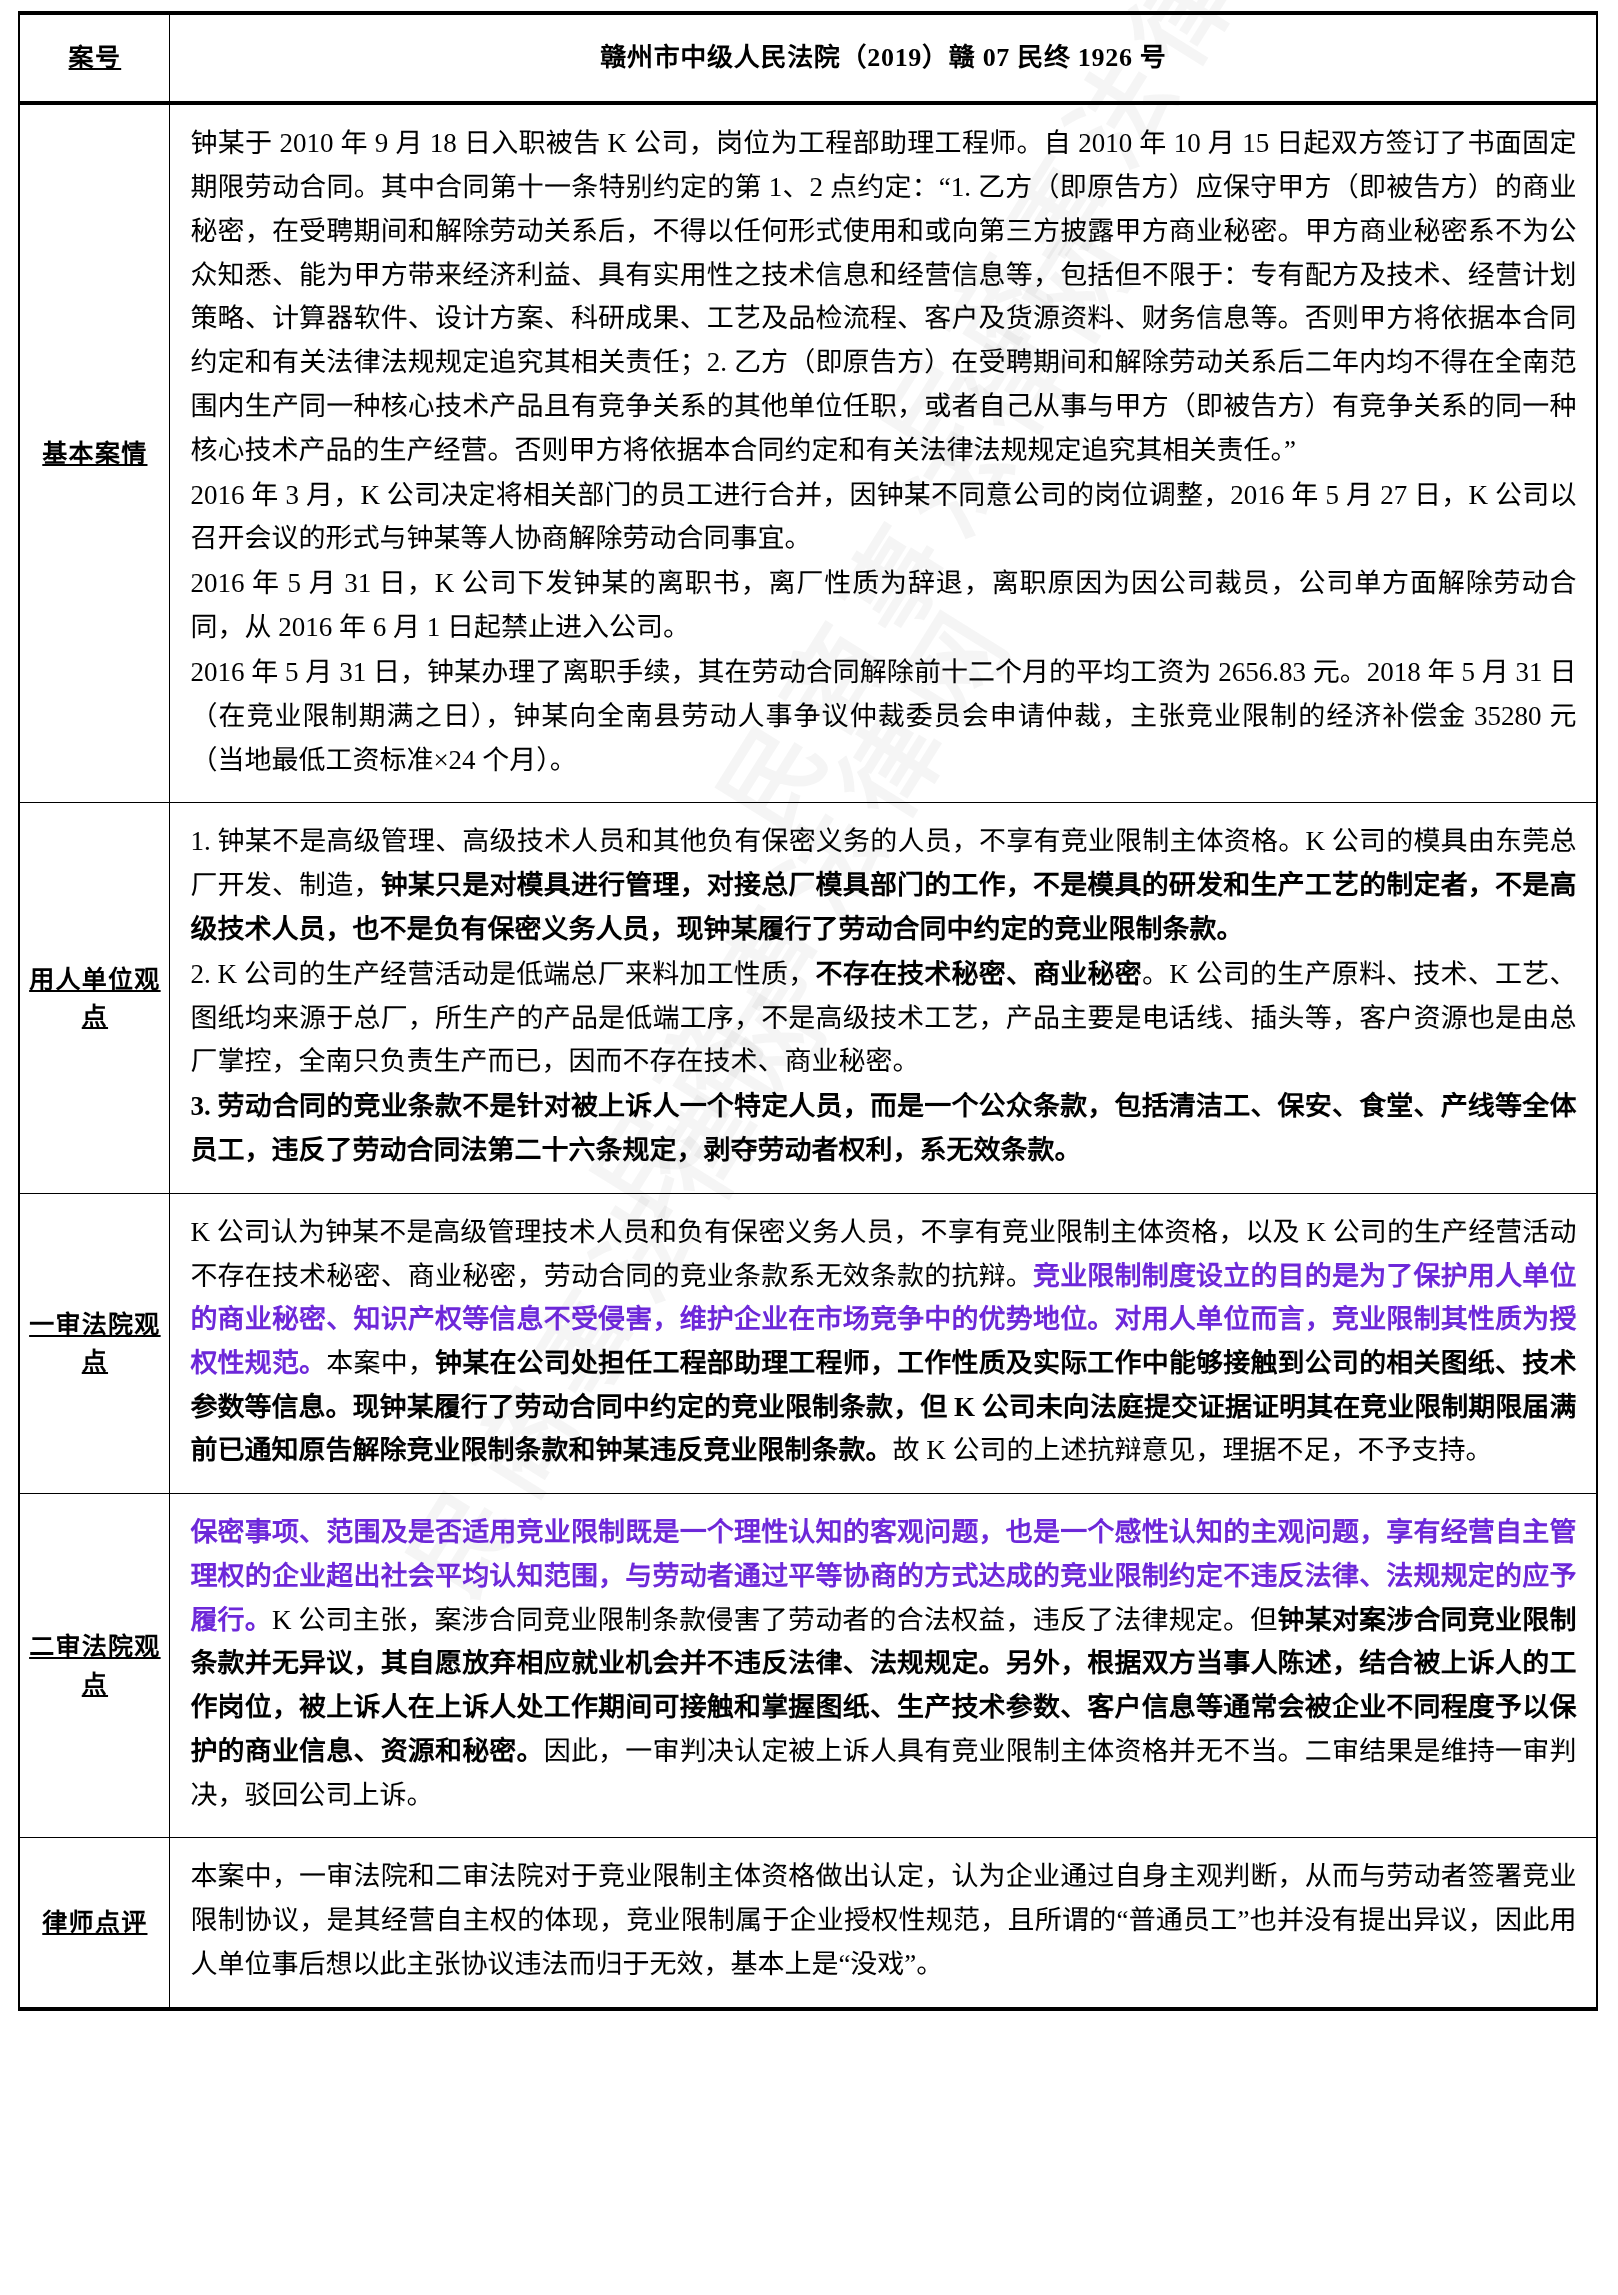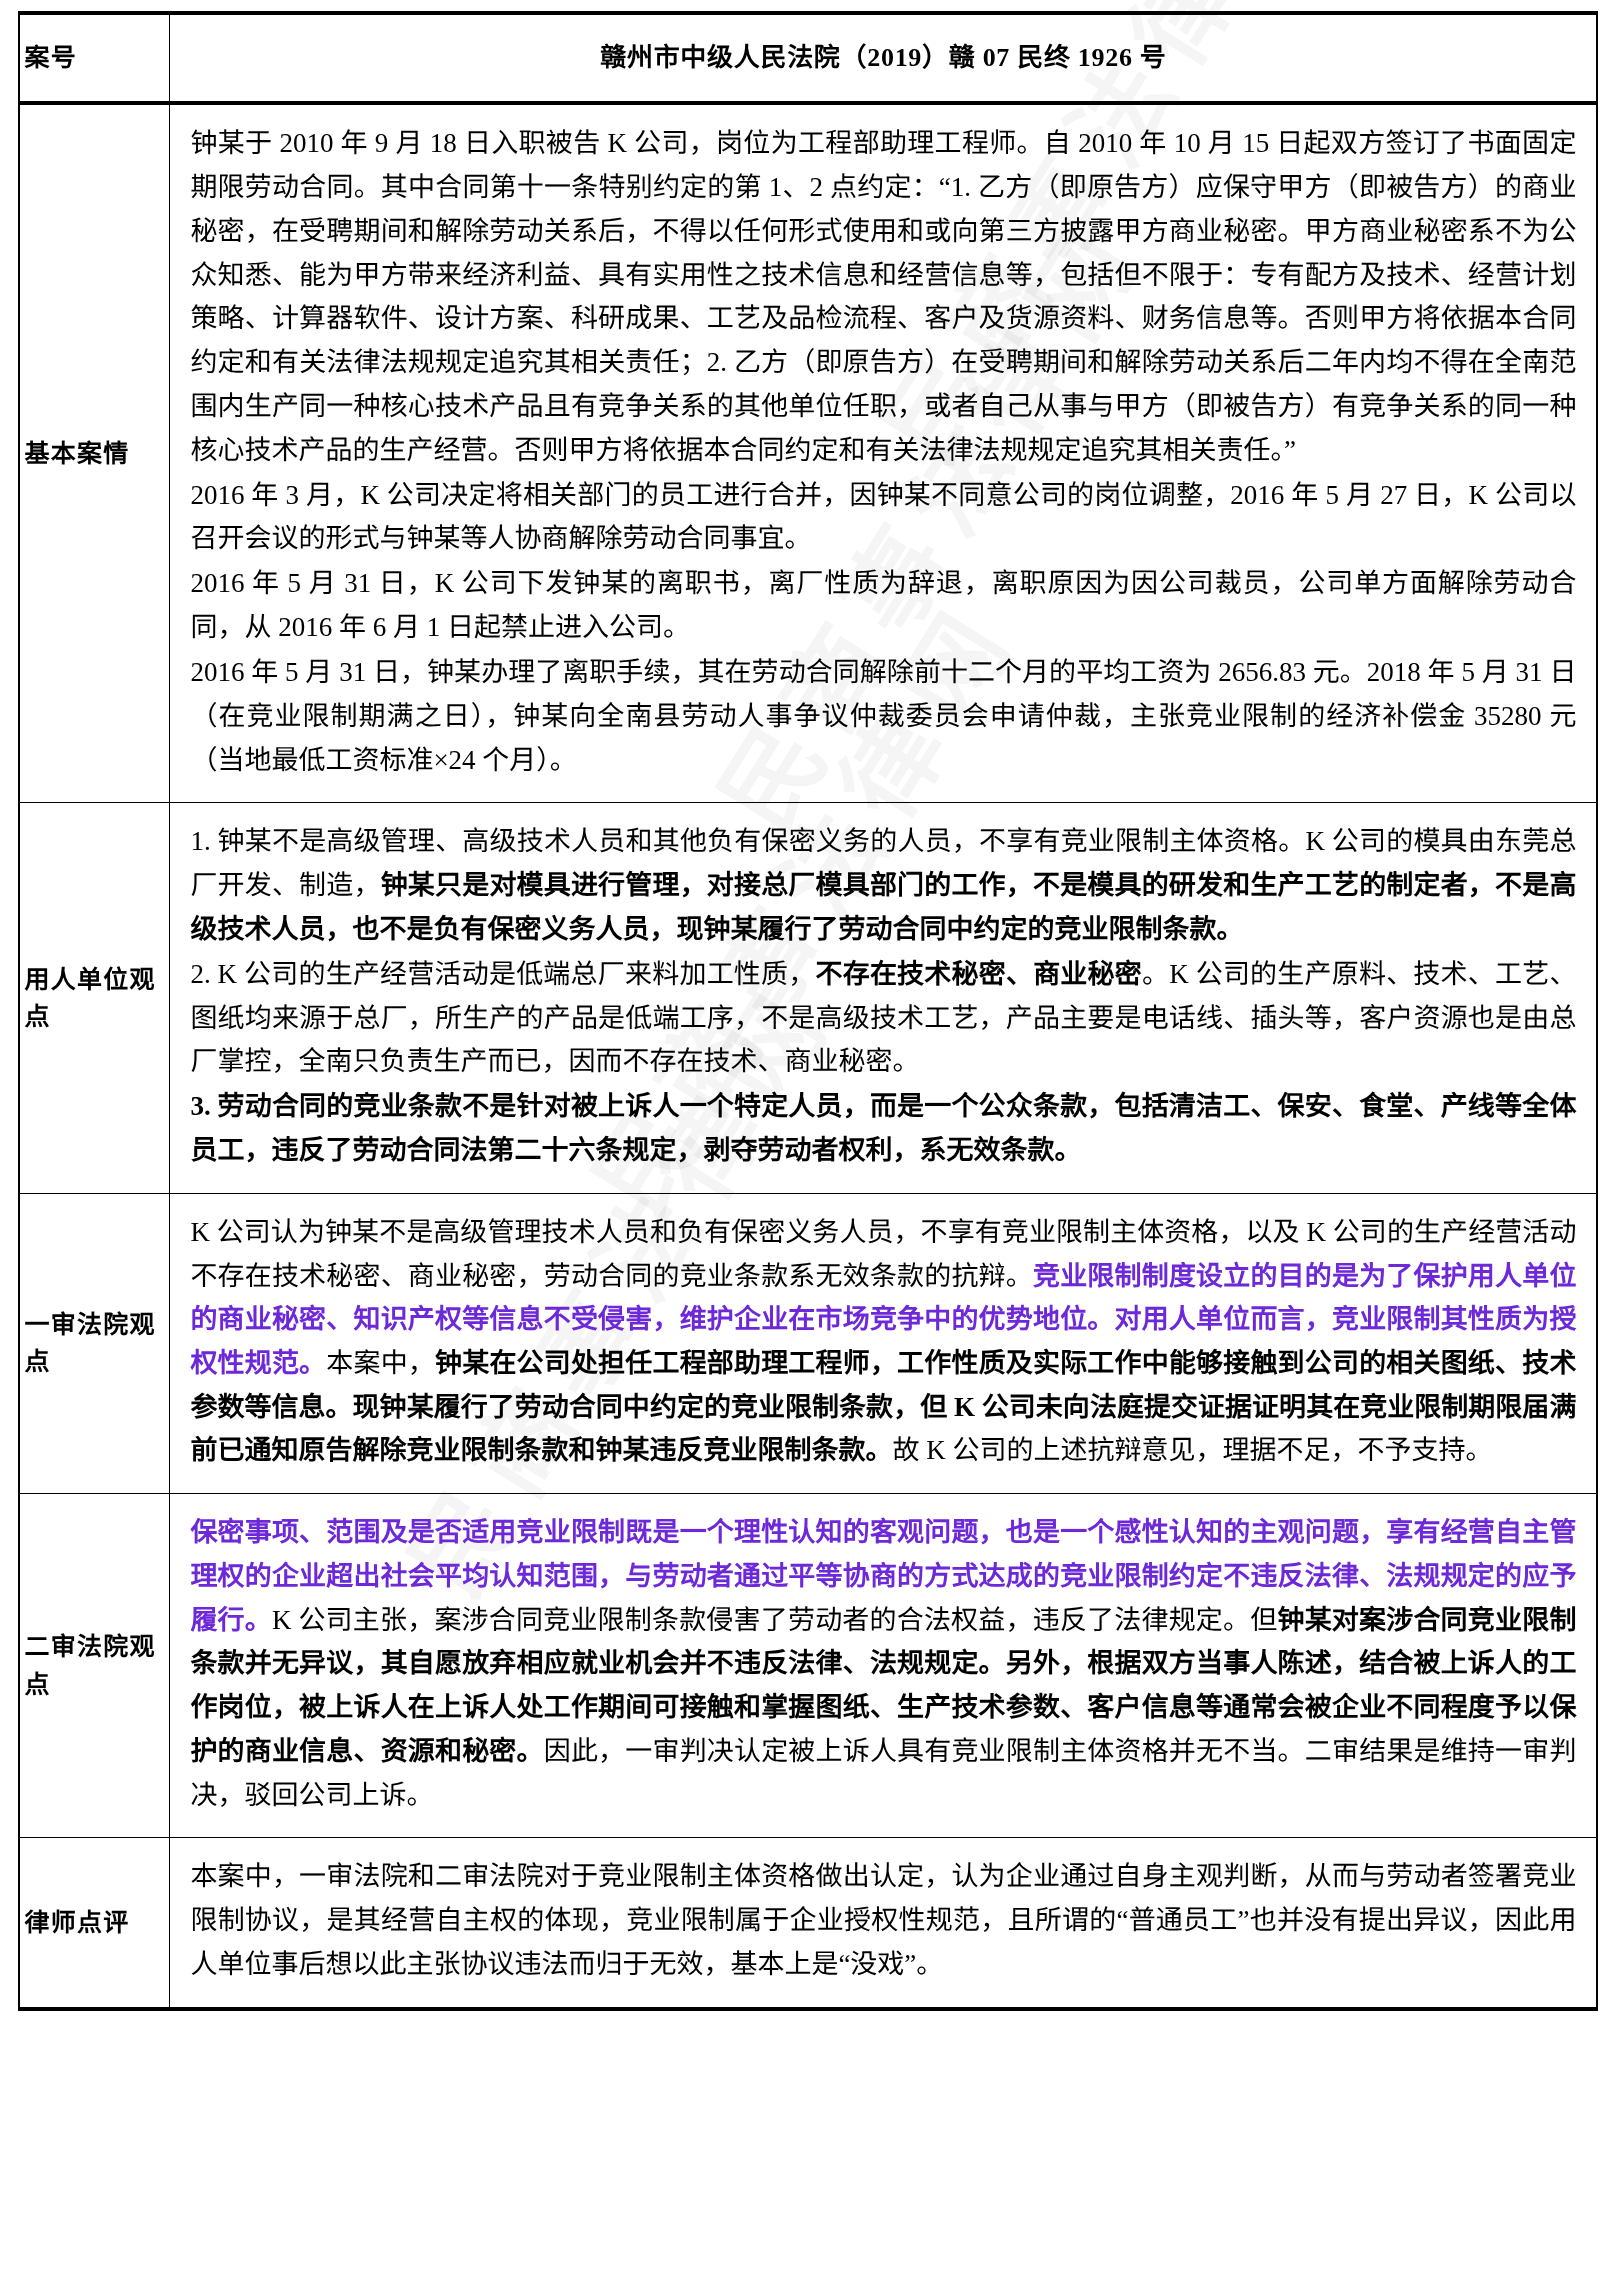--- a/index.html
+++ b/index.html
@@ -66,27 +66,28 @@
   table.case-table {
     border-top: 4.6px solid #000;
     border-bottom: 4.6px solid #000;
     border-left: 2.6px solid #000;
     border-right: 2.6px solid #000;
   }
   tr.thick-bottom > td { border-bottom: 4px solid #000; }
 
   td.row-label {
     width: 141px;
-    text-align: left;
+    text-align: center;
     font-weight: 700;
     font-size: 25px;
     line-height: 1.5;
     letter-spacing: 1.3px;
     padding: 6.6px 4px;
     font-family: "Liberation Sans", "DejaVu Sans", sans-serif;
+    text-decoration: underline;
   }
 
   td.row-body {
     padding: 17px 20px 20px 20px;
     font-size: 27px;
     line-height: 1.62;
     text-align: justify;
     text-justify: inter-ideograph;
   }
 

